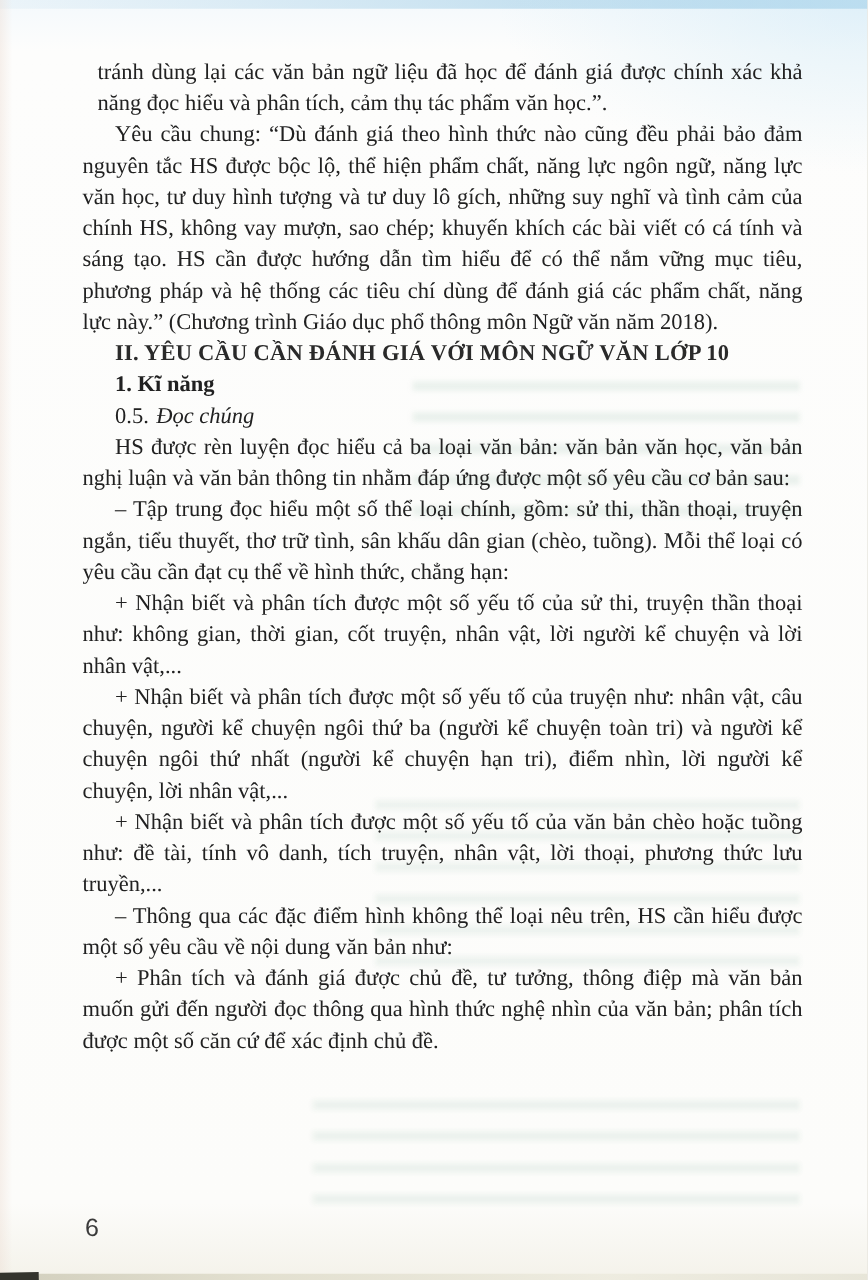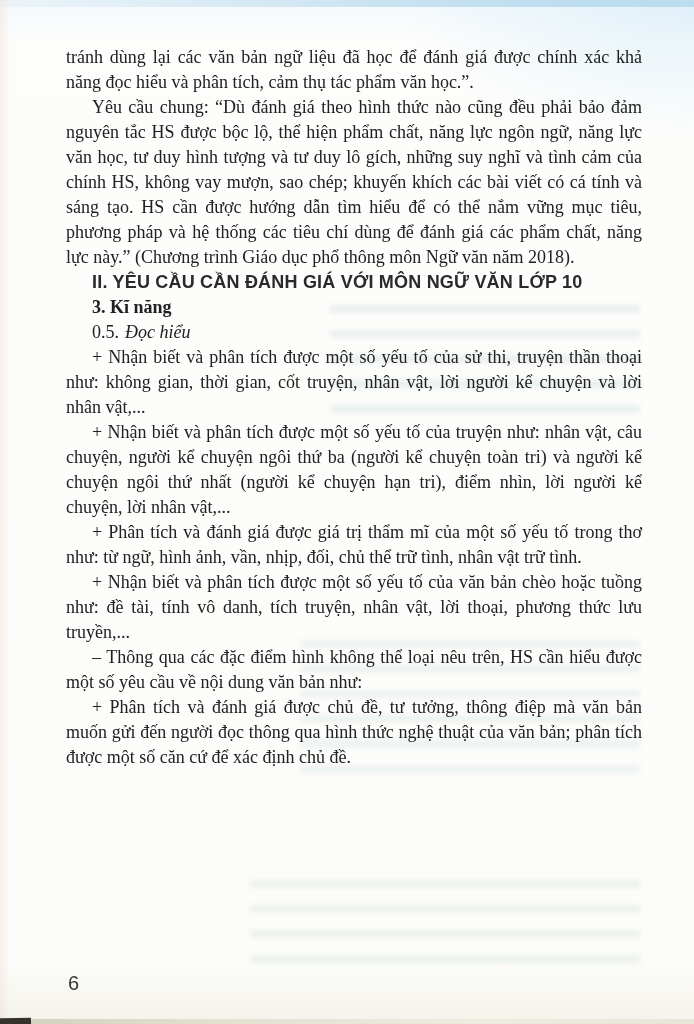--- a/index.html
+++ b/index.html
@@ -59,24 +59,24 @@
     left: 66px; top: 45px;
     width: 576px;
   }
   .content p {
     margin: 0;
     font-size: 18px;
     line-height: 25px;
     text-align: justify;
     text-indent: 26px;
   }
-  .content p.noindent { text-indent: 0; }
+  .content p.noindent { text-indent: 0; margin-left: 12px; }
   .h1 {
     margin: 7px 0 0 0;
-    font-family: Liberation Sans, sans-serif;
+    font-family: Liberation Serif, serif;
     font-weight: bold;
     font-size: 20px;
     line-height: 27px;
     color: #2a2a2a;
     letter-spacing: 0.2px;
     text-align: left;
     text-indent: 0;
   }
   .h2 {
     margin: 2px 0 0 0;
@@ -117,39 +117,40 @@
   <div class="bleed bleed-3"></div>
 
   <div class="content">
 
     <p class="noindent">tránh dùng lại các văn bản ngữ liệu đã học để đánh giá được chính xác khả năng đọc hiểu và phân tích, cảm thụ tác phẩm văn học.”.</p>
 
     <p><span>Yêu cầu chung: “Dù đánh giá theo hình thức nào cũng đều phải bảo đảm nguyên tắc HS được bộc lộ, thể hiện phẩm chất, năng lực ngôn ngữ, năng lực văn học, tư duy hình tượng và tư duy lô gích, những suy nghĩ và tình cảm của chính HS, không vay mượn, sao chép; khuyến khích các bài viết có cá tính và sáng tạo. HS cần được hướng dẫn tìm hiểu để có thể nắm vững mục tiêu, phương pháp và hệ thống các tiêu chí dùng để đánh giá các phẩm chất, năng lực này.” </span><span class="cite">(Chương trình Giáo dục phổ thông môn Ngữ văn năm 2018</span><span>).</span></p>
 
     <p class="h1">II. YÊU CẦU CẦN ĐÁNH GIÁ VỚI MÔN NGỮ VĂN LỚP 10</p>
 
-    <p class="h2">3. Kĩ năng</p>
+    <p class="h2">1. Kĩ năng</p>
 
-    <p class="h3"><span class="h3-num">0.5.</span><span class="h3-title">Đọc hiểu</span></p>
+    <p class="h3"><span class="h3-num">0.5.</span><span class="h3-title">Đọc chúng</span></p>
+
+    <p>HS được rèn luyện đọc hiểu cả ba loại văn bản: văn bản văn học, văn bản nghị luận và văn bản thông tin nhằm đáp ứng được một số yêu cầu cơ bản sau:</p>
 
 
-
+    <p>– Tập trung đọc hiểu một số thể loại chính, gồm: sử thi, thần thoại, truyện ngắn, tiểu thuyết, thơ trữ tình, sân khấu dân gian (chèo, tuồng). Mỗi thể loại có yêu cầu cần đạt cụ thể về hình thức, chẳng hạn:</p>
 
     <p>+ Nhận biết và phân tích được một số yếu tố của sử thi, truyện thần thoại như: không gian, thời gian, cốt truyện, nhân vật, lời người kể chuyện và lời nhân vật,...</p>
 
     <p>+ Nhận biết và phân tích được một số yếu tố của truyện như: nhân vật, câu chuyện, người kể chuyện ngôi thứ ba (người kể chuyện toàn tri) và người kể chuyện ngôi thứ nhất (người kể chuyện hạn tri), điểm nhìn, lời người kể chuyện, lời nhân vật,...</p>
 
-    <p>+ Phân tích và đánh giá được giá trị thẩm mĩ của một số yếu tố trong thơ như: từ ngữ, hình ảnh, vần, nhịp, đối, chủ thể trữ tình, nhân vật trữ tình.</p>
 
     <p>+ Nhận biết và phân tích được một số yếu tố của văn bản chèo hoặc tuồng như: đề tài, tính vô danh, tích truyện, nhân vật, lời thoại, phương thức lưu truyền,...</p>
 
     <p>– Thông qua các đặc điểm hình không thể loại nêu trên, HS cần hiểu được một số yêu cầu về nội dung văn bản như:</p>
 
 
-    <p>+ Phân tích và đánh giá được chủ đề, tư tưởng, thông điệp mà văn bản muốn gửi đến người đọc thông qua hình thức nghệ thuật của văn bản; phân tích được một số căn cứ để xác định chủ đề.</p>
+    <p>+ Phân tích và đánh giá được chủ đề, tư tưởng, thông điệp mà văn bản muốn gửi đến người đọc thông qua hình thức nghệ nhìn của văn bản; phân tích được một số căn cứ để xác định chủ đề.</p>
 
   </div>
 
   <div class="page-number">6</div>
 
   <div class="bottom-strip"></div>
   <div class="corner-mark"></div>
 
 </div>
 

